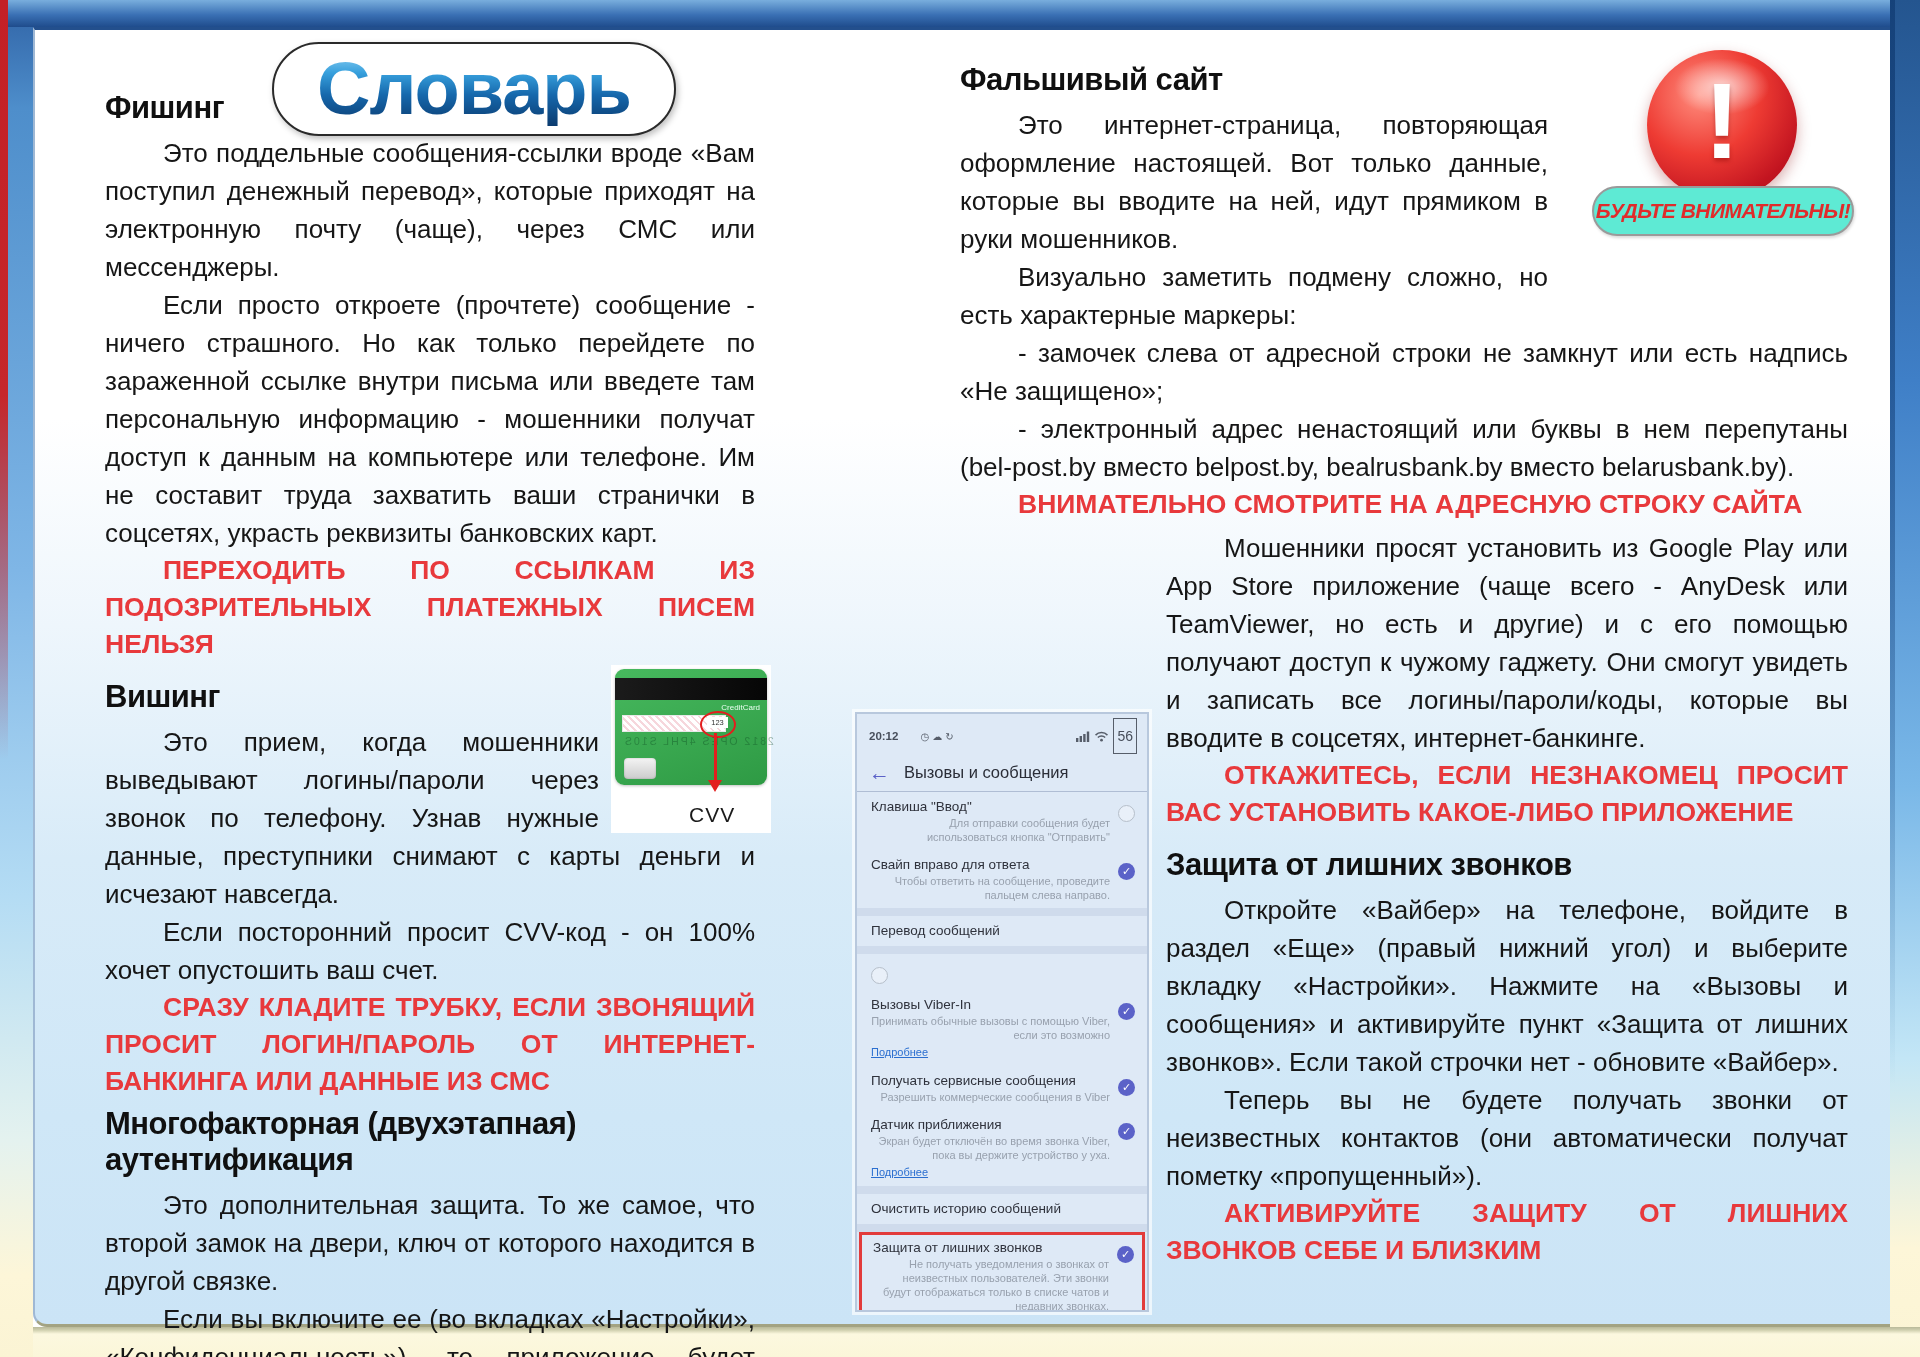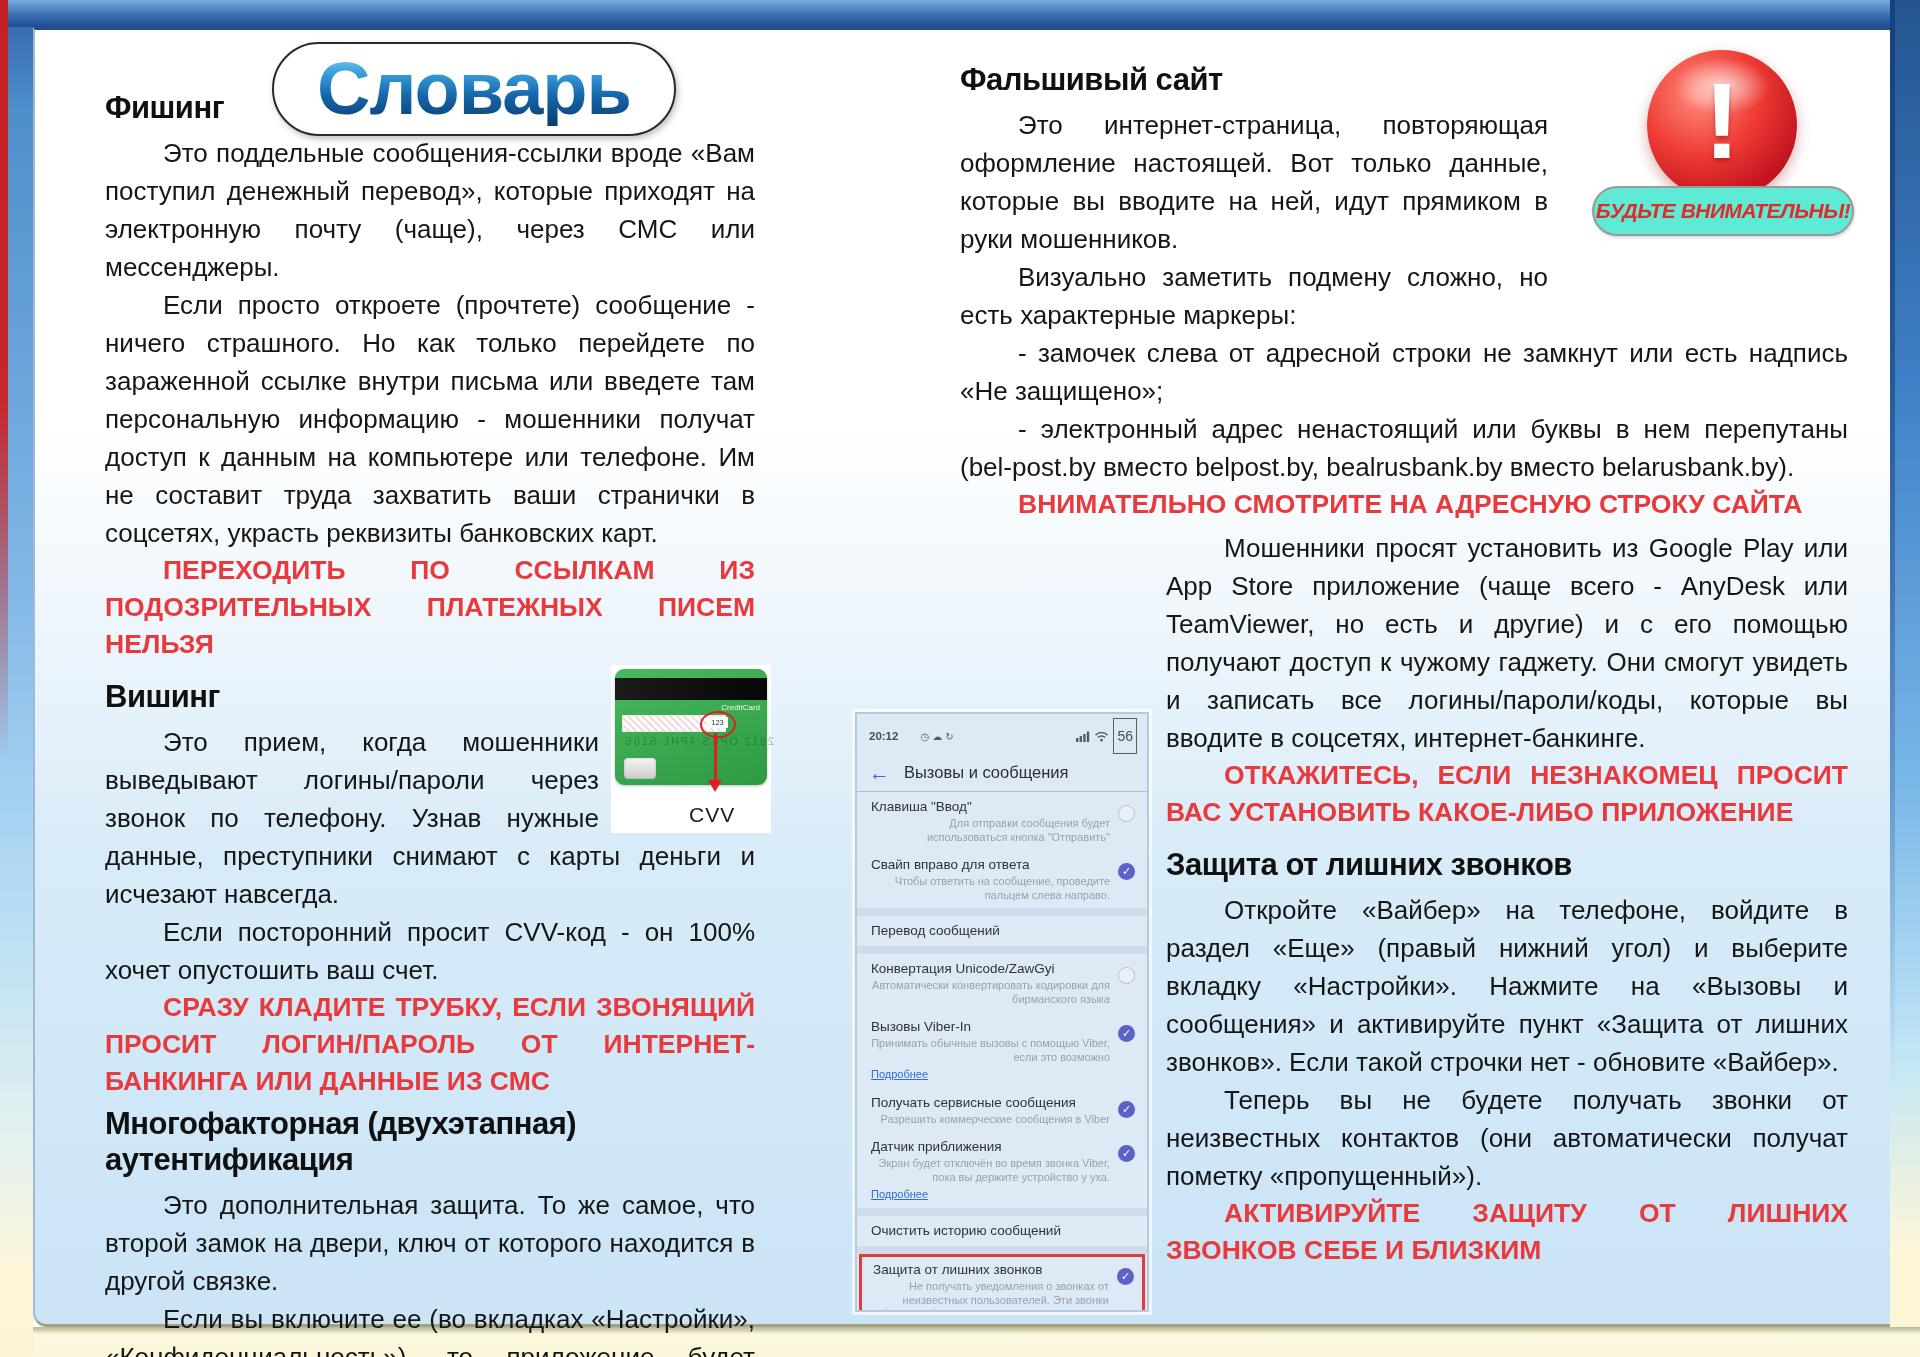--- a/index.html
+++ b/index.html
@@ -223,24 +223,20 @@
           <span class="ctl ctl-check">✓</span>
         </div>
         <div class="p-gap"></div>
         <div class="p-item">
           <div class="p-bd">
             <div class="p-it">Перевод сообщений</div>
           </div>
         </div>
         <div class="p-gap"></div>
         <div class="p-item">
-          <div class="p-bd">
-            <div class="p-it">Конвертация Unicode/ZawGyi</div>
-            <div class="p-ds">Автоматически конвертировать кодировки для бирманского языка</div>
-          </div>
           <span class="ctl ctl-radio"></span>
         </div>
         <div class="p-item">
           <div class="p-bd"><div class="p-it">Вызовы Viber-In</div><div class="p-ds">Принимать обычные вызовы с помощью Viber, если это возможно</div><span class="p-lk">Подробнее</span></div>
           <span class="ctl ctl-check">✓</span>
         </div>
         <div class="p-item">
           <div class="p-bd">
             <div class="p-it">Получать сервисные сообщения</div>
             <div class="p-ds">Разрешить коммерческие сообщения в Viber</div>

